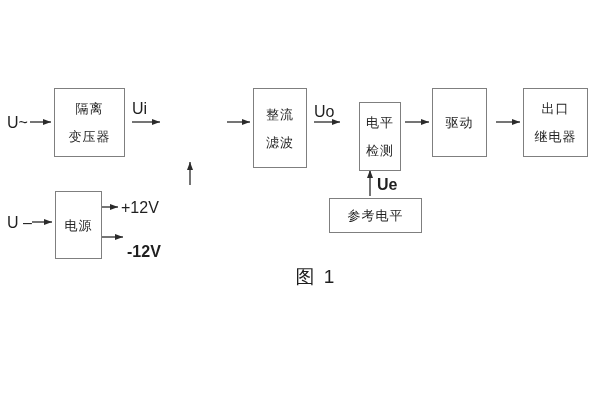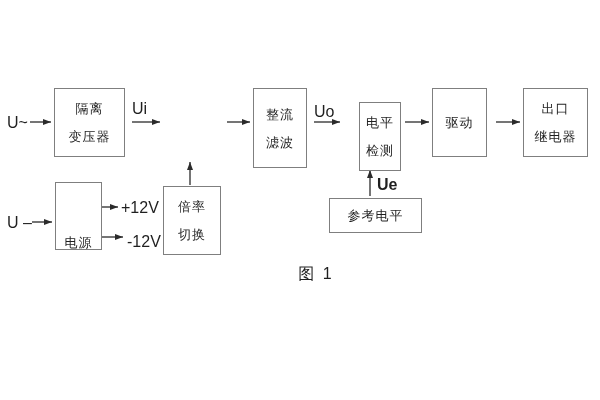--- a/index.html
+++ b/index.html
@@ -48,21 +48,21 @@
     font-size: 16px;
     line-height: 1;
     white-space: nowrap;
   }
   .caption {
     position: absolute;
     left: 280px;
     top: 264px;
     width: 72px;
     text-align: center;
-    font-size: 16px;
+    font-size: 19px;
     letter-spacing: 2px;
   }
 </style>
 </head>
 <body>
 
 <div id="canvas">
 
   <svg id="wires" viewBox="0 0 600 400" xmlns="http://www.w3.org/2000/svg">
     <defs>
@@ -103,36 +103,32 @@
 
   <div class="block single" style="left:432px; top:88px; width:55px; height:69px;">
     <span>驱动</span>
   </div>
 
   <div class="block" style="left:523px; top:88px; width:65px; height:69px;align-items:center;">
     <span>出口</span>
     <span>继电器</span>
   </div>
 
-  <div class="block single" style="left:55px; top:182px; width:47px; height:68px;justify-content:flex-end;">
+  <div class="block single" style="left:55px; top:191px; width:47px; height:68px;">
     <span>电源</span>
   </div>
 
-  <div class="block" style="left:163px; top:186px; width:58px; height:69px;">
-    <span>倍率</span>
-    <span>切换</span>
-  </div>
 
   <div class="block single" style="left:329px; top:198px; width:93px; height:35px;">
     <span>参考电平</span>
   </div>
 
   <span class="sig" style="left:7px;  top:115px;">U~</span>
   <span class="sig" style="left:132px; top:101px;">Ui</span>
   <span class="sig" style="left:314px; top:104px;text-align:right;">Uo</span>
   <span class="sig" style="left:377px; top:177px;font-weight:bold;">Ue</span>
   <span class="sig" style="left:7px;  top:215px;">U –</span>
   <span class="rail" style="left:121px; top:200px;">+12V</span>
-  <span class="rail" style="left:127px; top:234px;">-12V</span>
+  <span class="rail" style="left:127px; top:244px;font-weight:bold;">-12V</span>
 
   <div class="caption">图 1</div>
 
 </div>
 
 </body></html>

